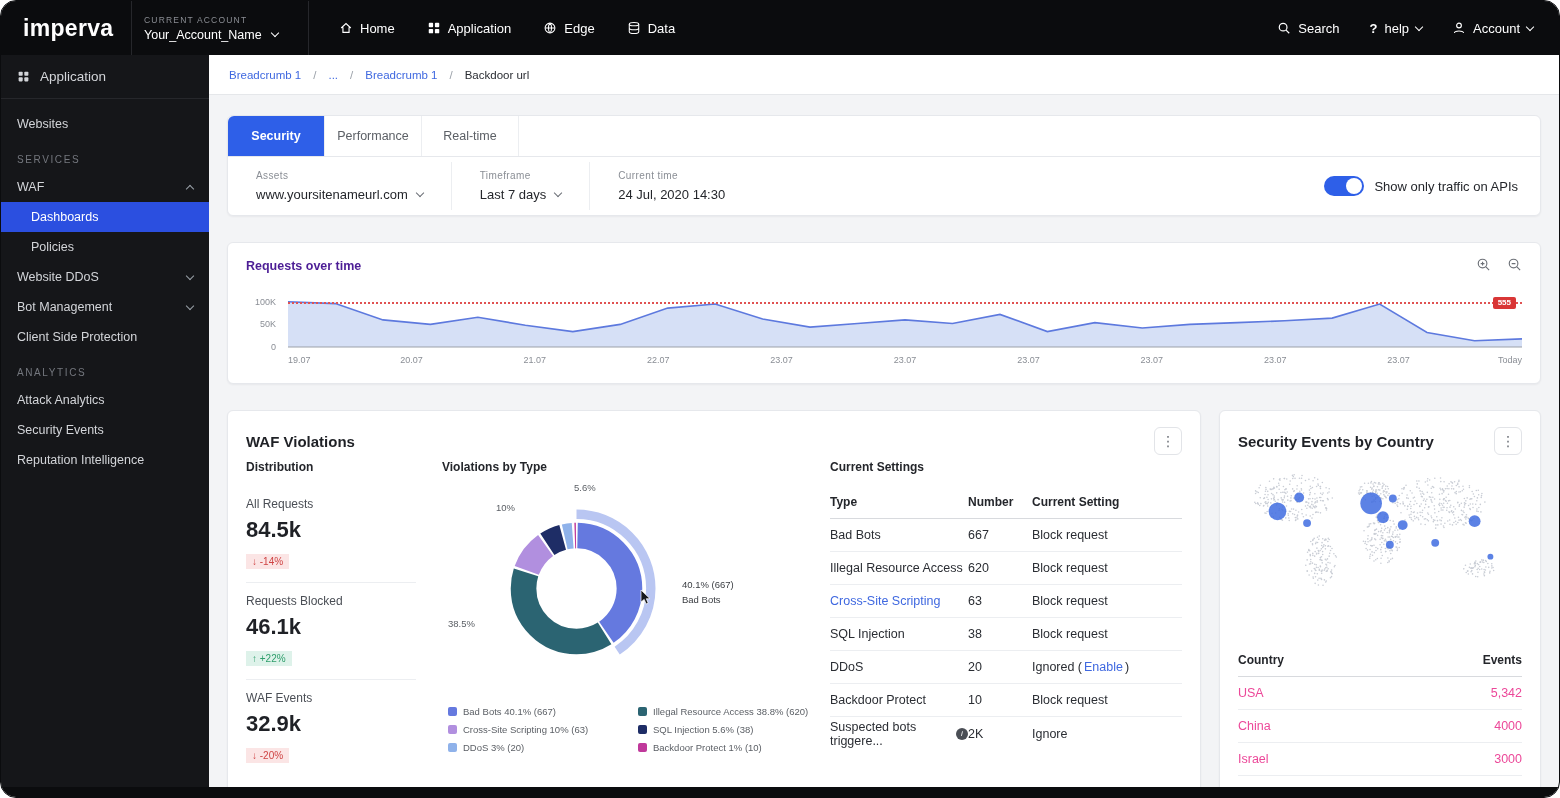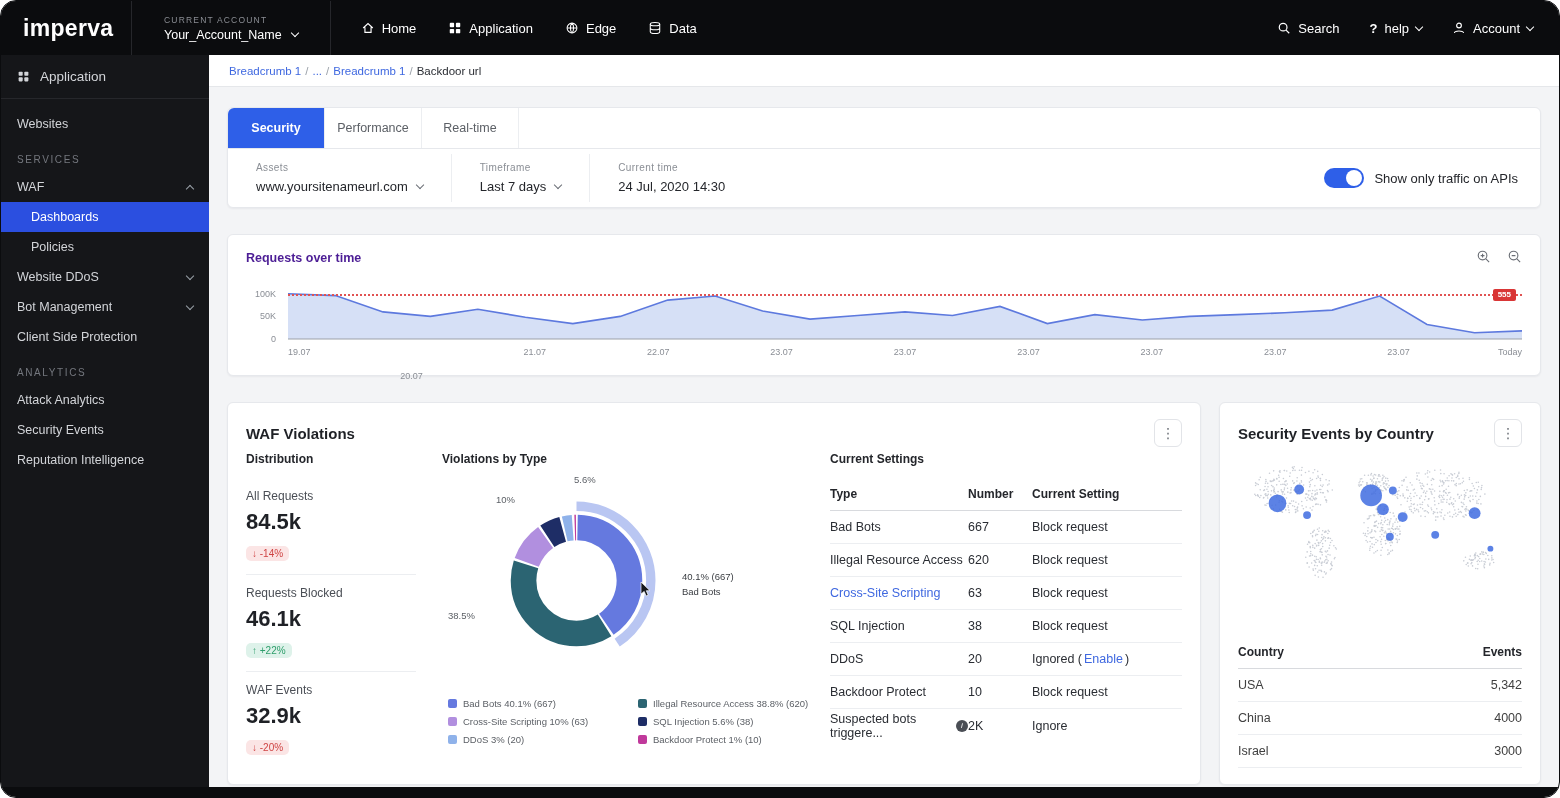--- a/index.html
+++ b/index.html
@@ -3,21 +3,21 @@
 <meta charset="utf-8">
 <style>
   *{box-sizing:border-box;margin:0;padding:0}
   html,body{background:#ffffff}
   body{font-family:"Liberation Sans",sans-serif;-webkit-font-smoothing:antialiased}
   .frame{width:1560px;height:798px;border-radius:16px;overflow:hidden;display:flex;flex-direction:column;background:#f3f4f6;border:1px solid #0b0c0e}
 
   
   .topbar{height:54px;background:#0b0c0e;color:#fff;display:flex;align-items:center;flex:none}
   .logo{width:130px;padding-left:22px;font-size:23px;font-weight:bold;letter-spacing:.3px}
-  .tb-account{height:100%;min-width:178px;padding:0 32px;border-left:1px solid #26272b;border-right:1px solid #26272b;display:flex;flex-direction:column;justify-content:center;gap:3px;cursor:pointer}
+  .tb-account{height:100%;min-width:178px;padding:0 12px;border-left:1px solid #26272b;border-right:1px solid #26272b;display:flex;flex-direction:column;justify-content:center;gap:3px;cursor:pointer}
   .tb-account-label{font-size:8.5px;letter-spacing:1.2px;color:#8b8e94}
   .tb-account-name{font-size:12.5px;display:flex;align-items:center;gap:10px}
   .tb-nav{display:flex;gap:32px;margin-left:30px;font-size:13px}
   .tb-nav-item{display:flex;align-items:center;gap:7px;cursor:pointer}
   .tb-right{margin-left:auto;display:flex;align-items:center;gap:30px;padding-right:26px;font-size:13px}
   .tb-right .grp{display:flex;align-items:center;gap:7px;cursor:pointer}
   .chev{display:inline-block;width:6px;height:6px;border-right:1.4px solid currentColor;border-bottom:1.4px solid currentColor;transform:rotate(45deg);margin-top:-3px}
   .chev.up{transform:rotate(-135deg);margin-top:3px}
   .q-icon{font-weight:bold;font-size:13px}
 
@@ -27,21 +27,21 @@
   .side-head{height:44px;display:flex;align-items:center;gap:10px;padding:0 16px;border-bottom:1px solid #26272b;font-size:13.5px;flex:none}
   .side-nav{padding-top:10px}
   .side-item{height:30px;display:flex;align-items:center;padding:0 16px;font-size:12.5px;cursor:pointer}
   .side-item .chev{color:#9aa0a8;margin-left:auto}
   .side-sub{padding-left:30px}
   .side-item.selected{background:#2b4fe0;color:#fff}
   .side-section{padding:15px 16px 7px;font-size:10px;letter-spacing:1.6px;color:#74777e}
 
   
   .main{flex:1;display:flex;flex-direction:column;min-width:0}
-  .crumb-bar{height:32px;background:#fff;border-bottom:1px solid #e5e7ea;display:flex;align-items:center;gap:4px;padding:0 20px;font-size:11.5px;flex:none}
+  .crumb-bar{height:40px;background:#fff;border-bottom:1px solid #e5e7ea;display:flex;align-items:center;gap:12px;padding:0 20px;font-size:11.5px;flex:none}
   .link{color:#3f68e0;text-decoration:none;cursor:pointer}
   .crumb-sep{color:#9aa0a8}
   .crumb-cur{color:#2a2d33}
   .content{flex:1;padding:20px 18px 0;overflow:hidden}
   .card{background:#fff;border:1px solid #e6e8ec;border-radius:6px;box-shadow:0 1px 2px rgba(16,24,40,.05)}
 
   
   .top-card{margin-bottom:26px}
   .tabs-row{display:flex;border-bottom:1px solid #e6e8ec}
   .tab{min-width:97px;height:40px;background:#fff;border:none;border-right:1px solid #eceef1;font-size:12.5px;color:#5c6066;cursor:pointer;font-family:inherit}
@@ -80,21 +80,21 @@
   .card-head{display:flex;justify-content:space-between;align-items:center;margin-bottom:5px}
   .card-head h2{font-size:15px;font-weight:bold;color:#1f2126}
   .kebab{width:28px;height:28px;border:1px solid #e2e4e8;border-radius:6px;background:#fff;color:#6b6f76;font-size:14px;cursor:pointer;line-height:1}
   .waf-body{display:flex;gap:26px}
   .col-title{font-size:12px;font-weight:bold;color:#24262b;margin-bottom:12px}
   .dist-col{width:170px;flex:none}
   .stat{padding:11px 0 13px}
   .stat + .stat{border-top:1px solid #eceef1}
   .stat-label{font-size:12px;color:#4a4e55;margin-bottom:6px}
   .stat-value{font-size:22px;font-weight:bold;color:#1f2126;margin-bottom:8px}
-  .pill{font-size:10px;padding:2px 6px;border-radius:5px;display:inline-block}
+  .pill{font-size:10px;padding:2px 6px;border-radius:0;display:inline-block}
   .pill.down{background:#fbe5e5;color:#cf4444}
   .pill.up{background:#def2ea;color:#2e9e6b}
 
   .donut-col{flex:1;min-width:330px}
   .donut-wrap{position:relative;width:205px;height:214px;margin:4px 0 6px 32px}
   #donut-svg{width:205px;height:205px}
   .dlabel{position:absolute;font-size:9.5px;color:#5c6066}
   .l-sql{top:-4px;left:100px}
   .l-xss{top:16px;left:22px}
   .l-illegal{top:132px;left:-26px}
@@ -108,21 +108,21 @@
   .s-row{display:grid;grid-template-columns:1fr 64px 150px;align-items:center;min-height:33px;border-bottom:1px solid #eceef1;font-size:12.5px;color:#2a2d33}
   .s-row:last-child{border-bottom:none}
   .s-head{font-size:12px;font-weight:bold;color:#24262b;border-bottom:1px solid #d8dade}
   .s-link{color:#3f68e0;cursor:pointer}
   .cell-flex{display:flex;align-items:center;gap:6px}
   .info-i{display:inline-flex;width:12px;height:12px;border-radius:50%;background:#4a4e55;color:#fff;font-size:8px;align-items:center;justify-content:center;font-style:italic;flex:none}
 
   .map-wrap{margin:2px 0 10px}
   #map-svg{width:100%;height:138px;display:block}
   .c-table{margin-top:auto}
-  .c-row{display:flex;justify-content:space-between;align-items:center;height:33px;border-bottom:1px solid #eceef1;font-size:12.5px;color:#404040}
+  .c-row{display:flex;justify-content:space-between;align-items:center;height:33px;border-bottom:1px solid #eceef1;font-size:12.5px;color:#ec4899}
   .c-row.c-head{font-size:12px;font-weight:bold;color:#24262b;border-bottom:1px solid #d8dade}
   .frame-bottom{height:10px;background:#0b0c0e;flex:none}
   .icon{display:inline-flex;align-items:center;justify-content:center}
 </style>
 </head>
 <body>
 
 <div class="frame">
 
   <header class="topbar">
@@ -347,21 +347,21 @@
               <div class="threshold" id="threshold-line" style="top: 10.8px;">
                 <span class="t-badge">555</span>
               </div>
               <svg id="area-svg" viewBox="0 0 1250 60" preserveAspectRatio="none">
                 <path id="area-fill" fill="#cfdaf5" fill-opacity="0.85" stroke="none" d="M0.0,10.8 L48.1,12.6 L96.2,28.9 L144.2,33.4 L192.3,26.2 L240.4,34.3 L288.5,40.6 L336.5,33.4 L384.6,17.1 L432.7,13.0 L480.8,28.0 L528.8,36.1 L576.9,32.5 L625.0,28.9 L673.1,32.5 L721.2,23.4 L769.2,40.6 L817.3,31.6 L865.4,37.0 L913.5,33.4 L961.5,31.6 L1009.6,29.8 L1057.7,27.1 L1105.8,13.0 L1153.8,41.5 L1201.9,49.7 L1250.0,47.9 L1250,56 L0,56 Z"></path>
                 <path id="area-line" fill="none" stroke="#5d79de" stroke-width="1.6" d="M0.0,10.8 L48.1,12.6 L96.2,28.9 L144.2,33.4 L192.3,26.2 L240.4,34.3 L288.5,40.6 L336.5,33.4 L384.6,17.1 L432.7,13.0 L480.8,28.0 L528.8,36.1 L576.9,32.5 L625.0,28.9 L673.1,32.5 L721.2,23.4 L769.2,40.6 L817.3,31.6 L865.4,37.0 L913.5,33.4 L961.5,31.6 L1009.6,29.8 L1057.7,27.1 L1105.8,13.0 L1153.8,41.5 L1201.9,49.7 L1250.0,47.9"></path>
                 <line x1="0" y1="56" x2="1250" y2="56" stroke="#9ba0a8" stroke-width="1"></line>
               </svg>
               <div class="x-ticks" id="x-ticks">
                   <span style="left: 0%; transform: none;">19.07</span>
-                  <span style="left: 10%; transform: translateX(-50%); margin-top: 24px;">20.07</span>
+                  <span style="left: 10%; transform: translateX(-50%);">20.07</span>
                   <span style="left: 20%; transform: translateX(-50%);">21.07</span>
                   <span style="left: 30%; transform: translateX(-50%);">22.07</span>
                   <span style="left: 40%; transform: translateX(-50%);">23.07</span>
                   <span style="left: 50%; transform: translateX(-50%);">23.07</span>
                   <span style="left: 60%; transform: translateX(-50%);">23.07</span>
                   <span style="left: 70%; transform: translateX(-50%);">23.07</span>
                   <span style="left: 80%; transform: translateX(-50%);">23.07</span>
                   <span style="left: 90%; transform: translateX(-50%);">23.07</span>
                   <span style="left: 100%; transform: translateX(-100%);">Today</span>
                 </div>

